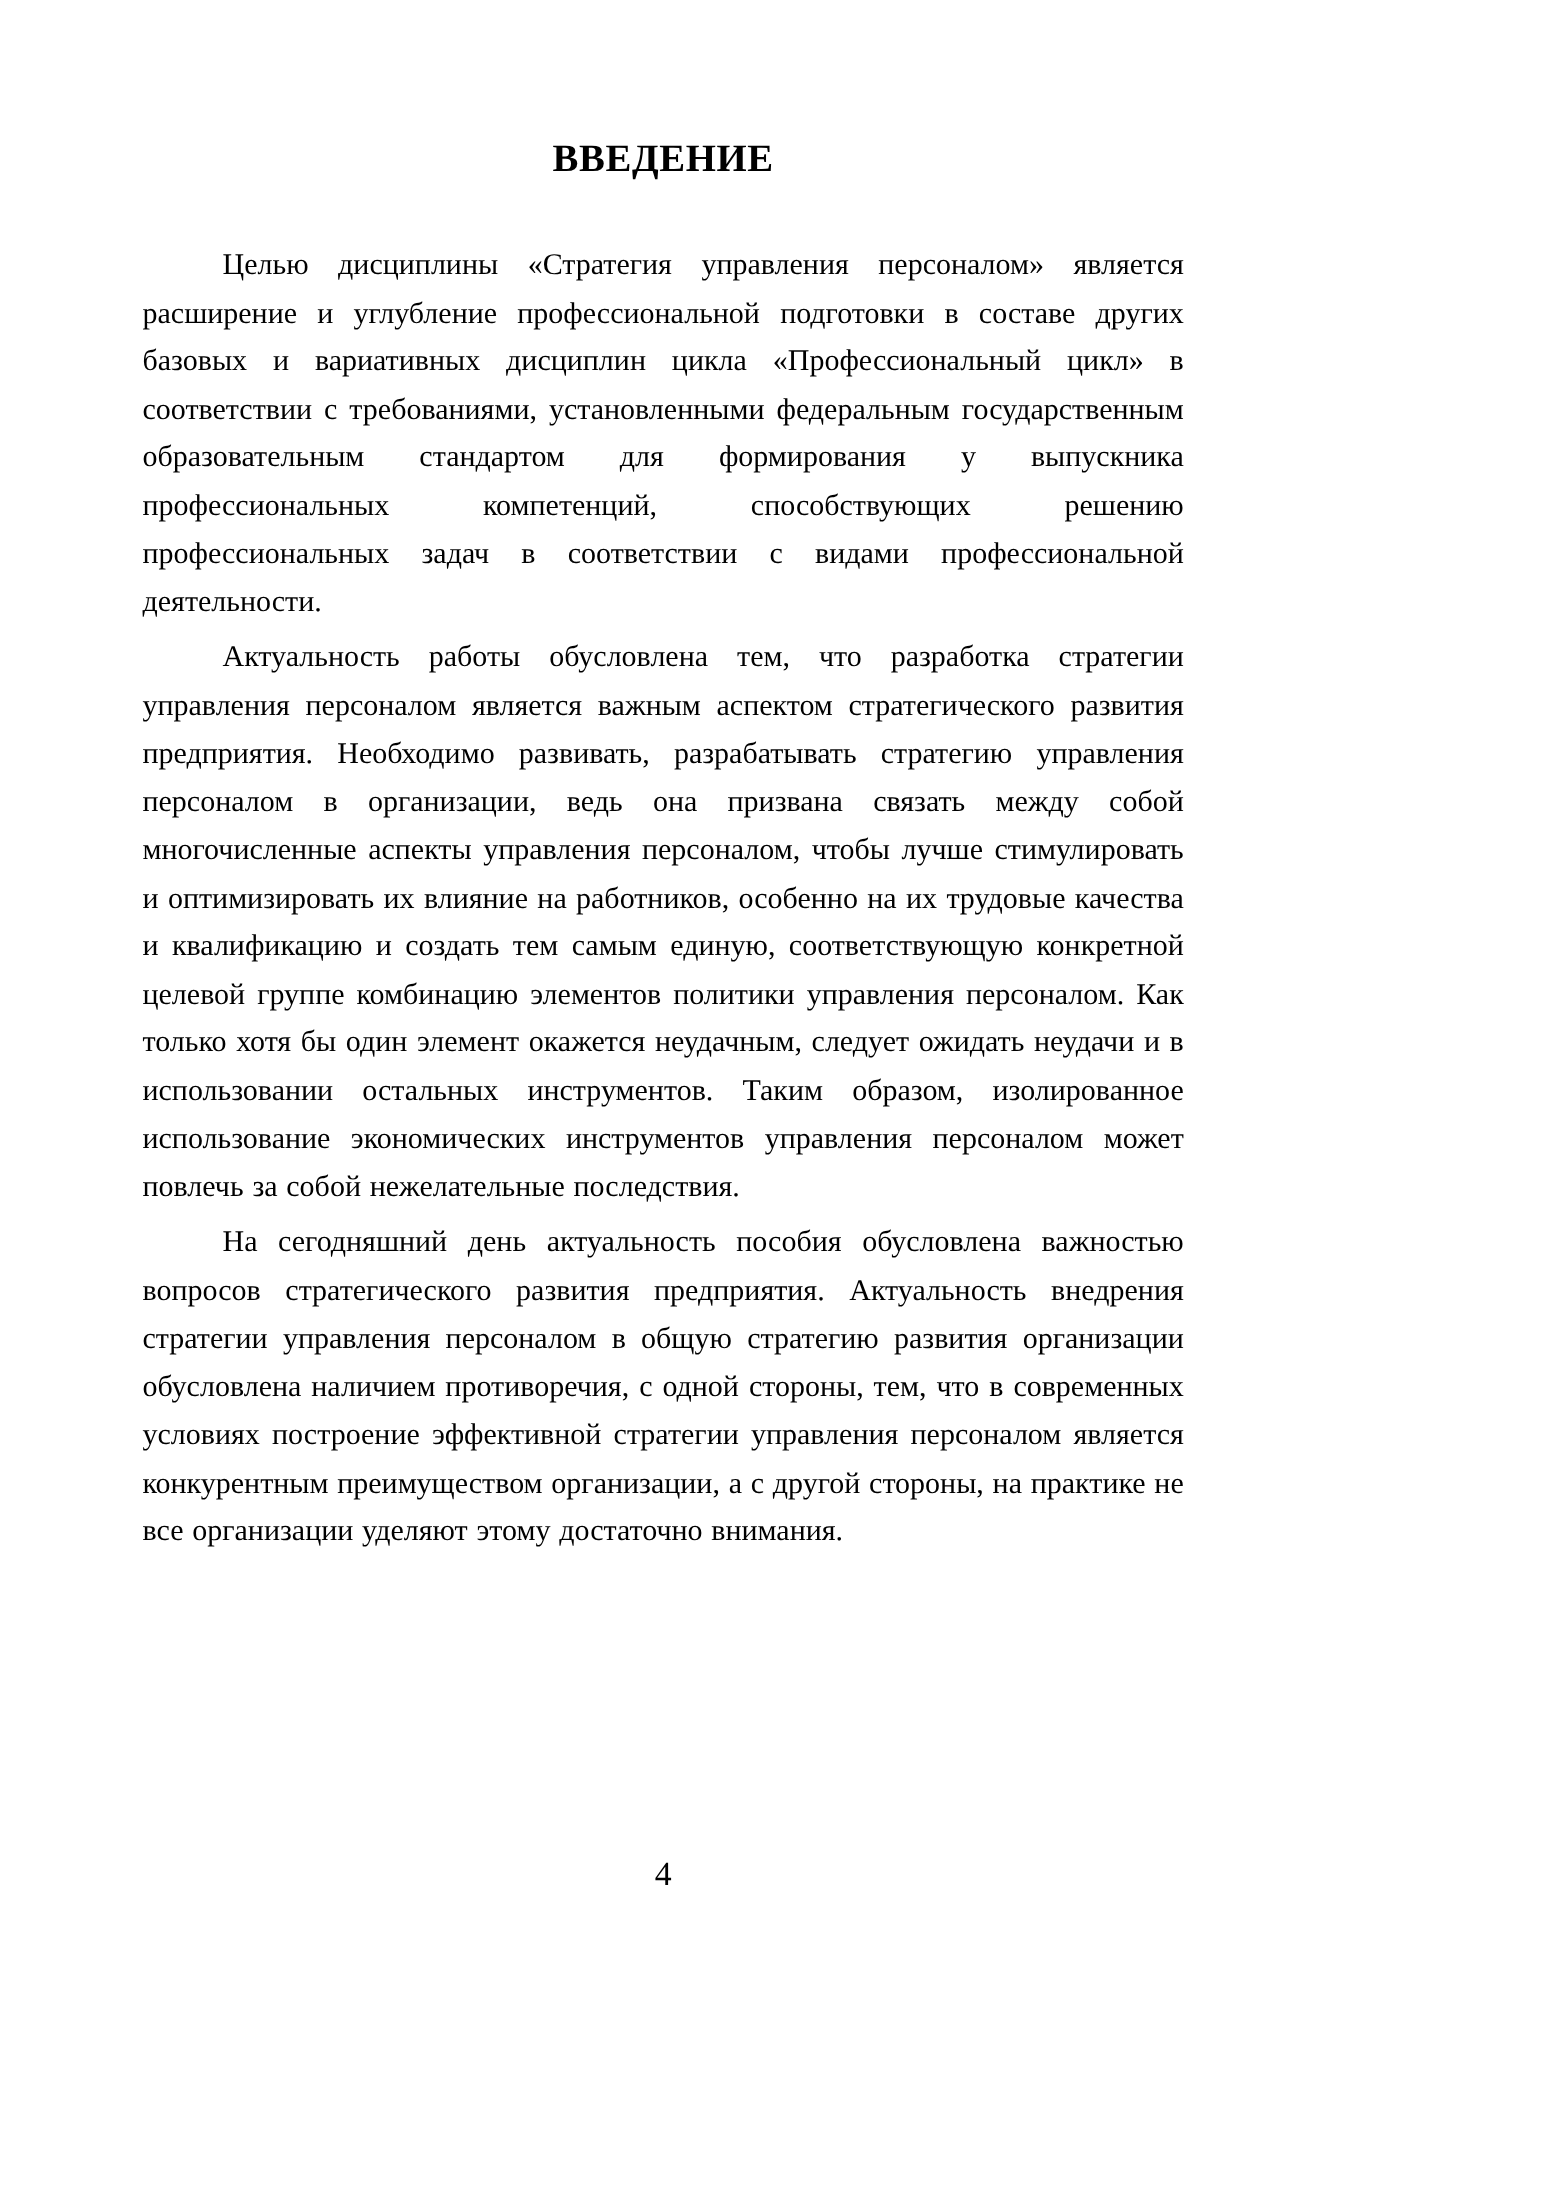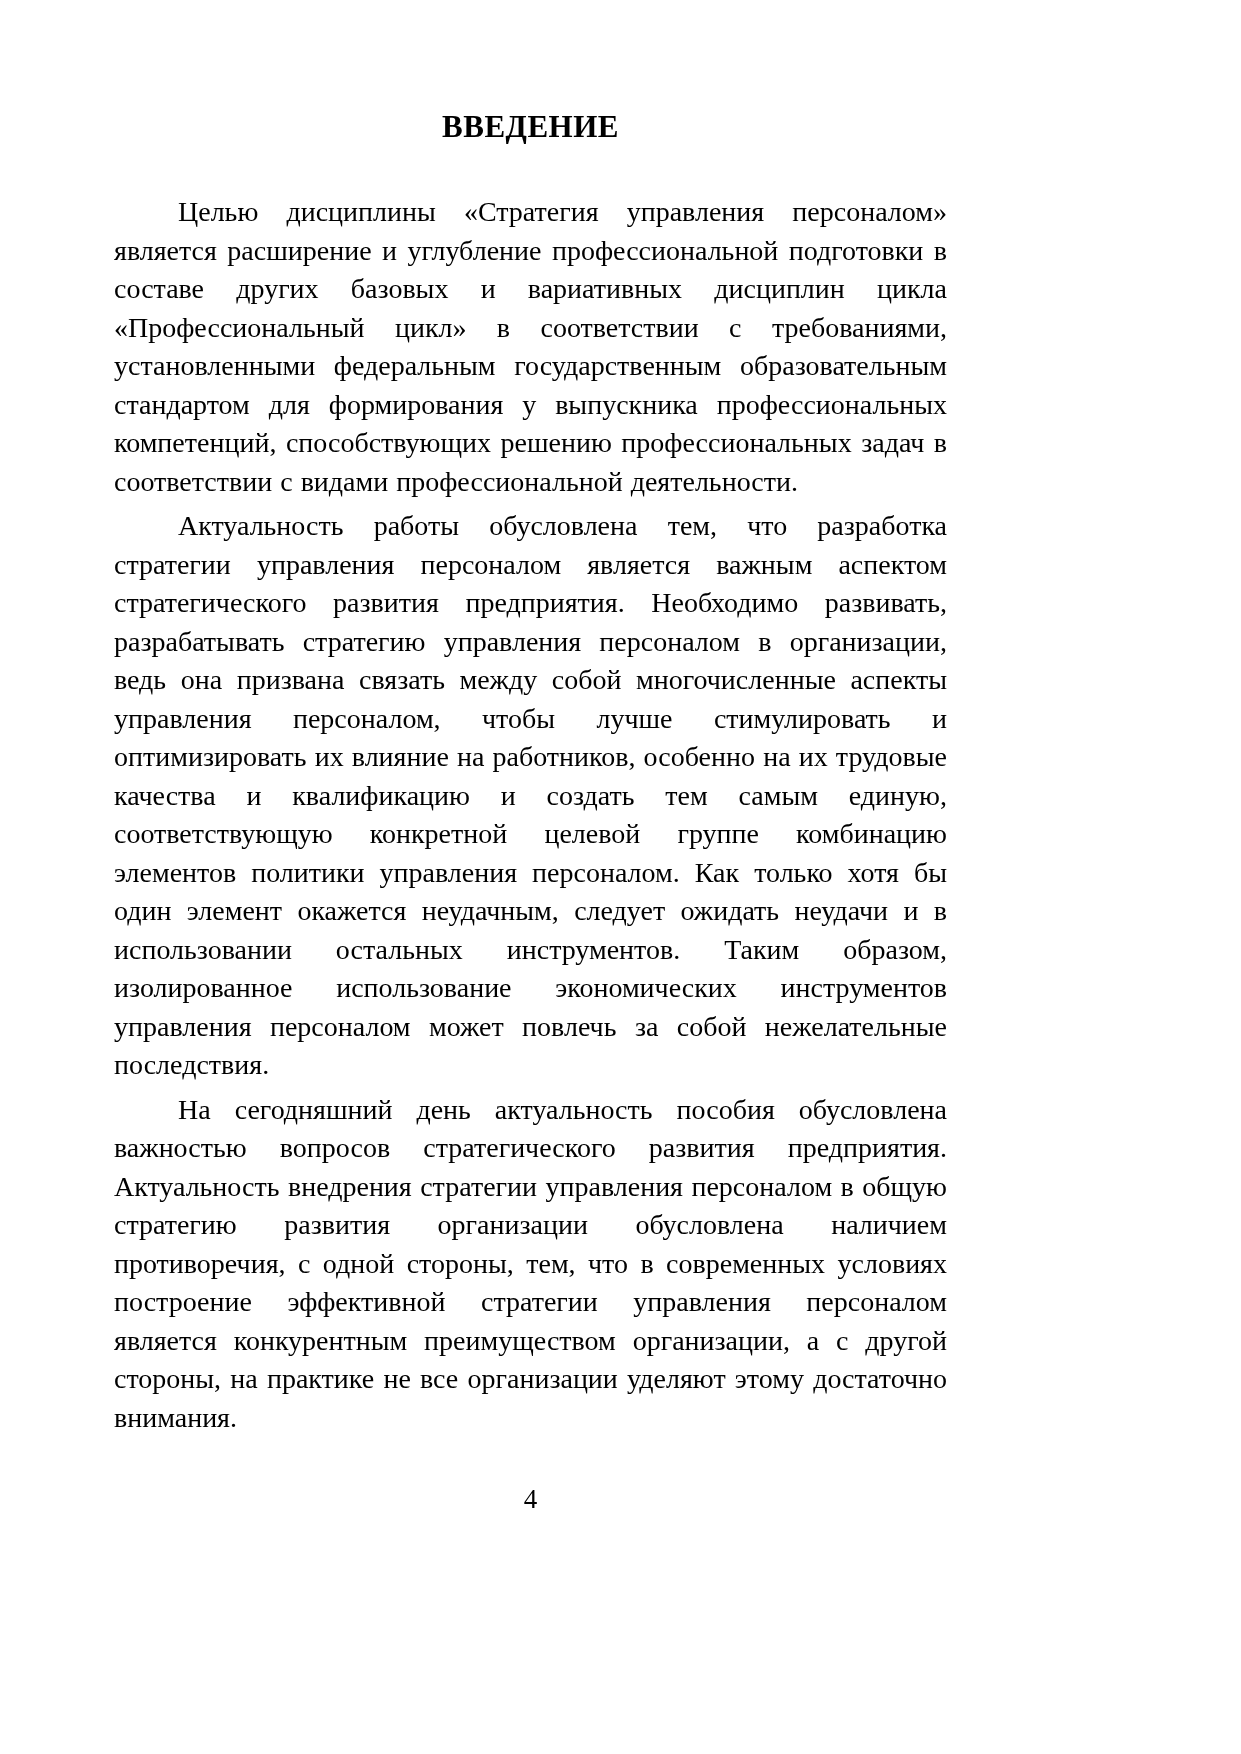--- a/index.html
+++ b/index.html
@@ -35,21 +35,21 @@
 
   .doc-title {
     font-size: 31px;
     font-weight: bold;
     text-align: center;
     letter-spacing: 0.5px;
     margin-bottom: 42px;
   }
 
   .para {
-    font-size: 28px;
+    font-size: 24px;
     line-height: 38.5px;
     text-align: justify;
     text-indent: 64px;
     word-spacing: 1px;
   }
 
   .page-number {
     position: absolute;
     top: 1478px;
     left: 105px;

